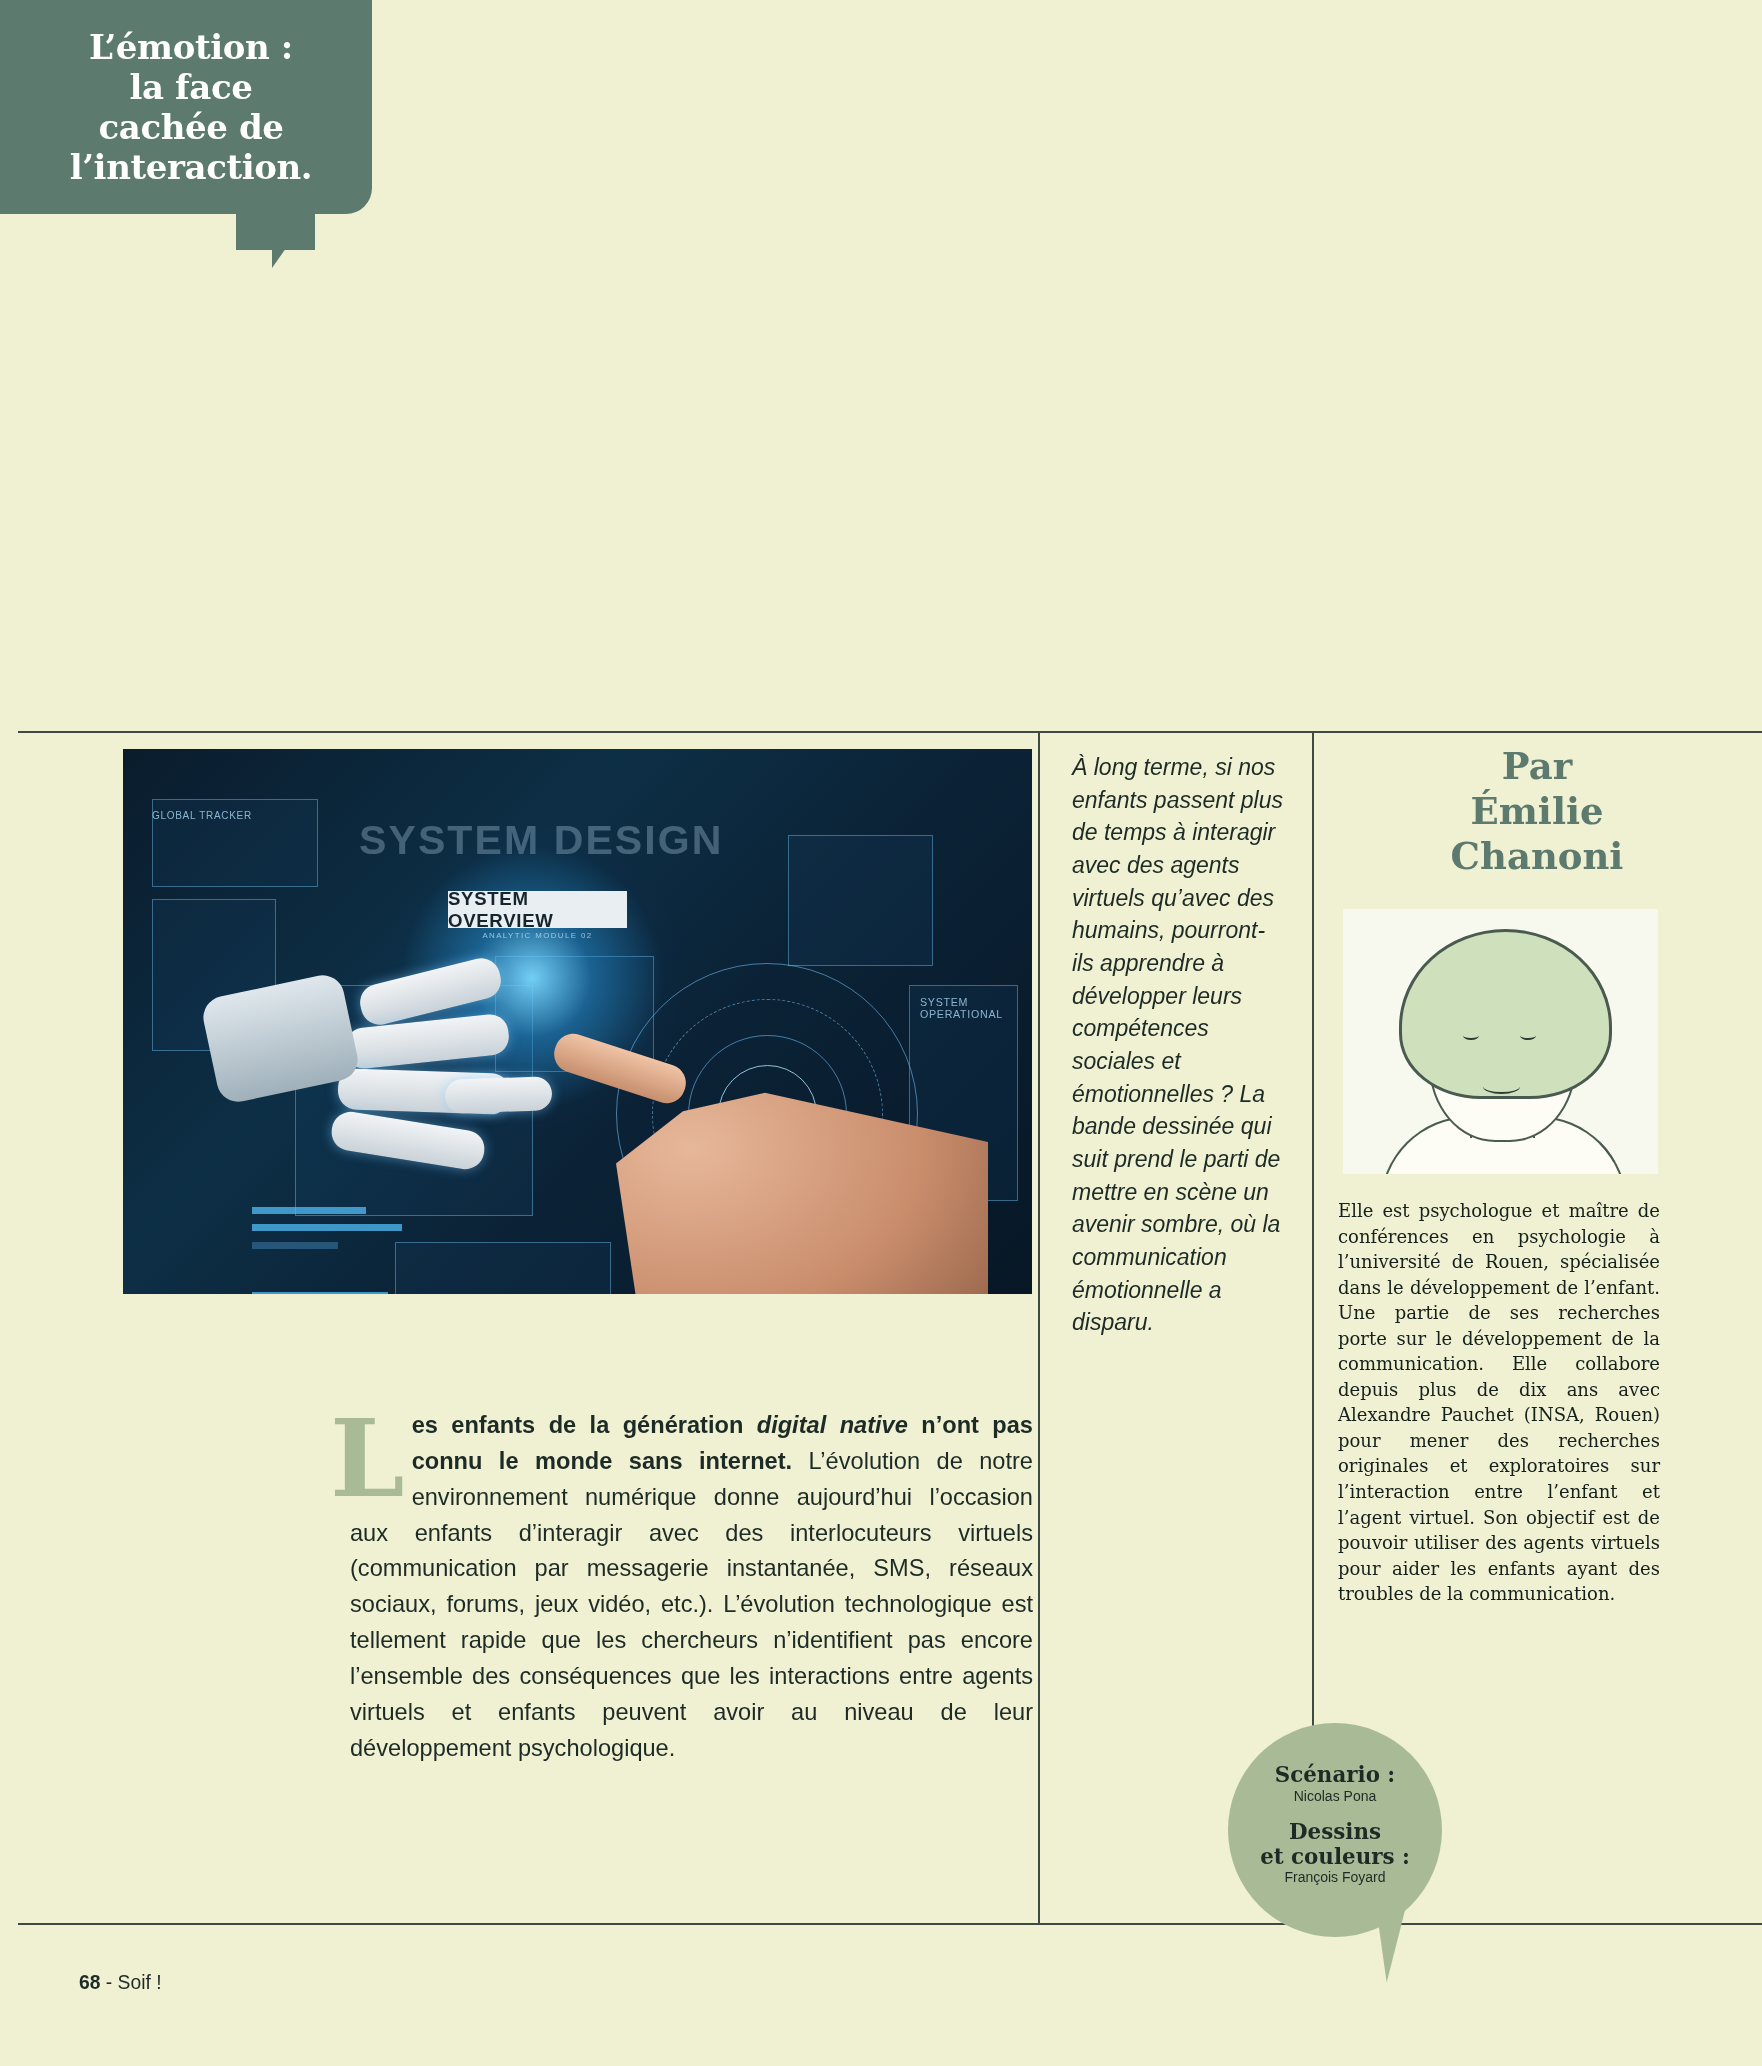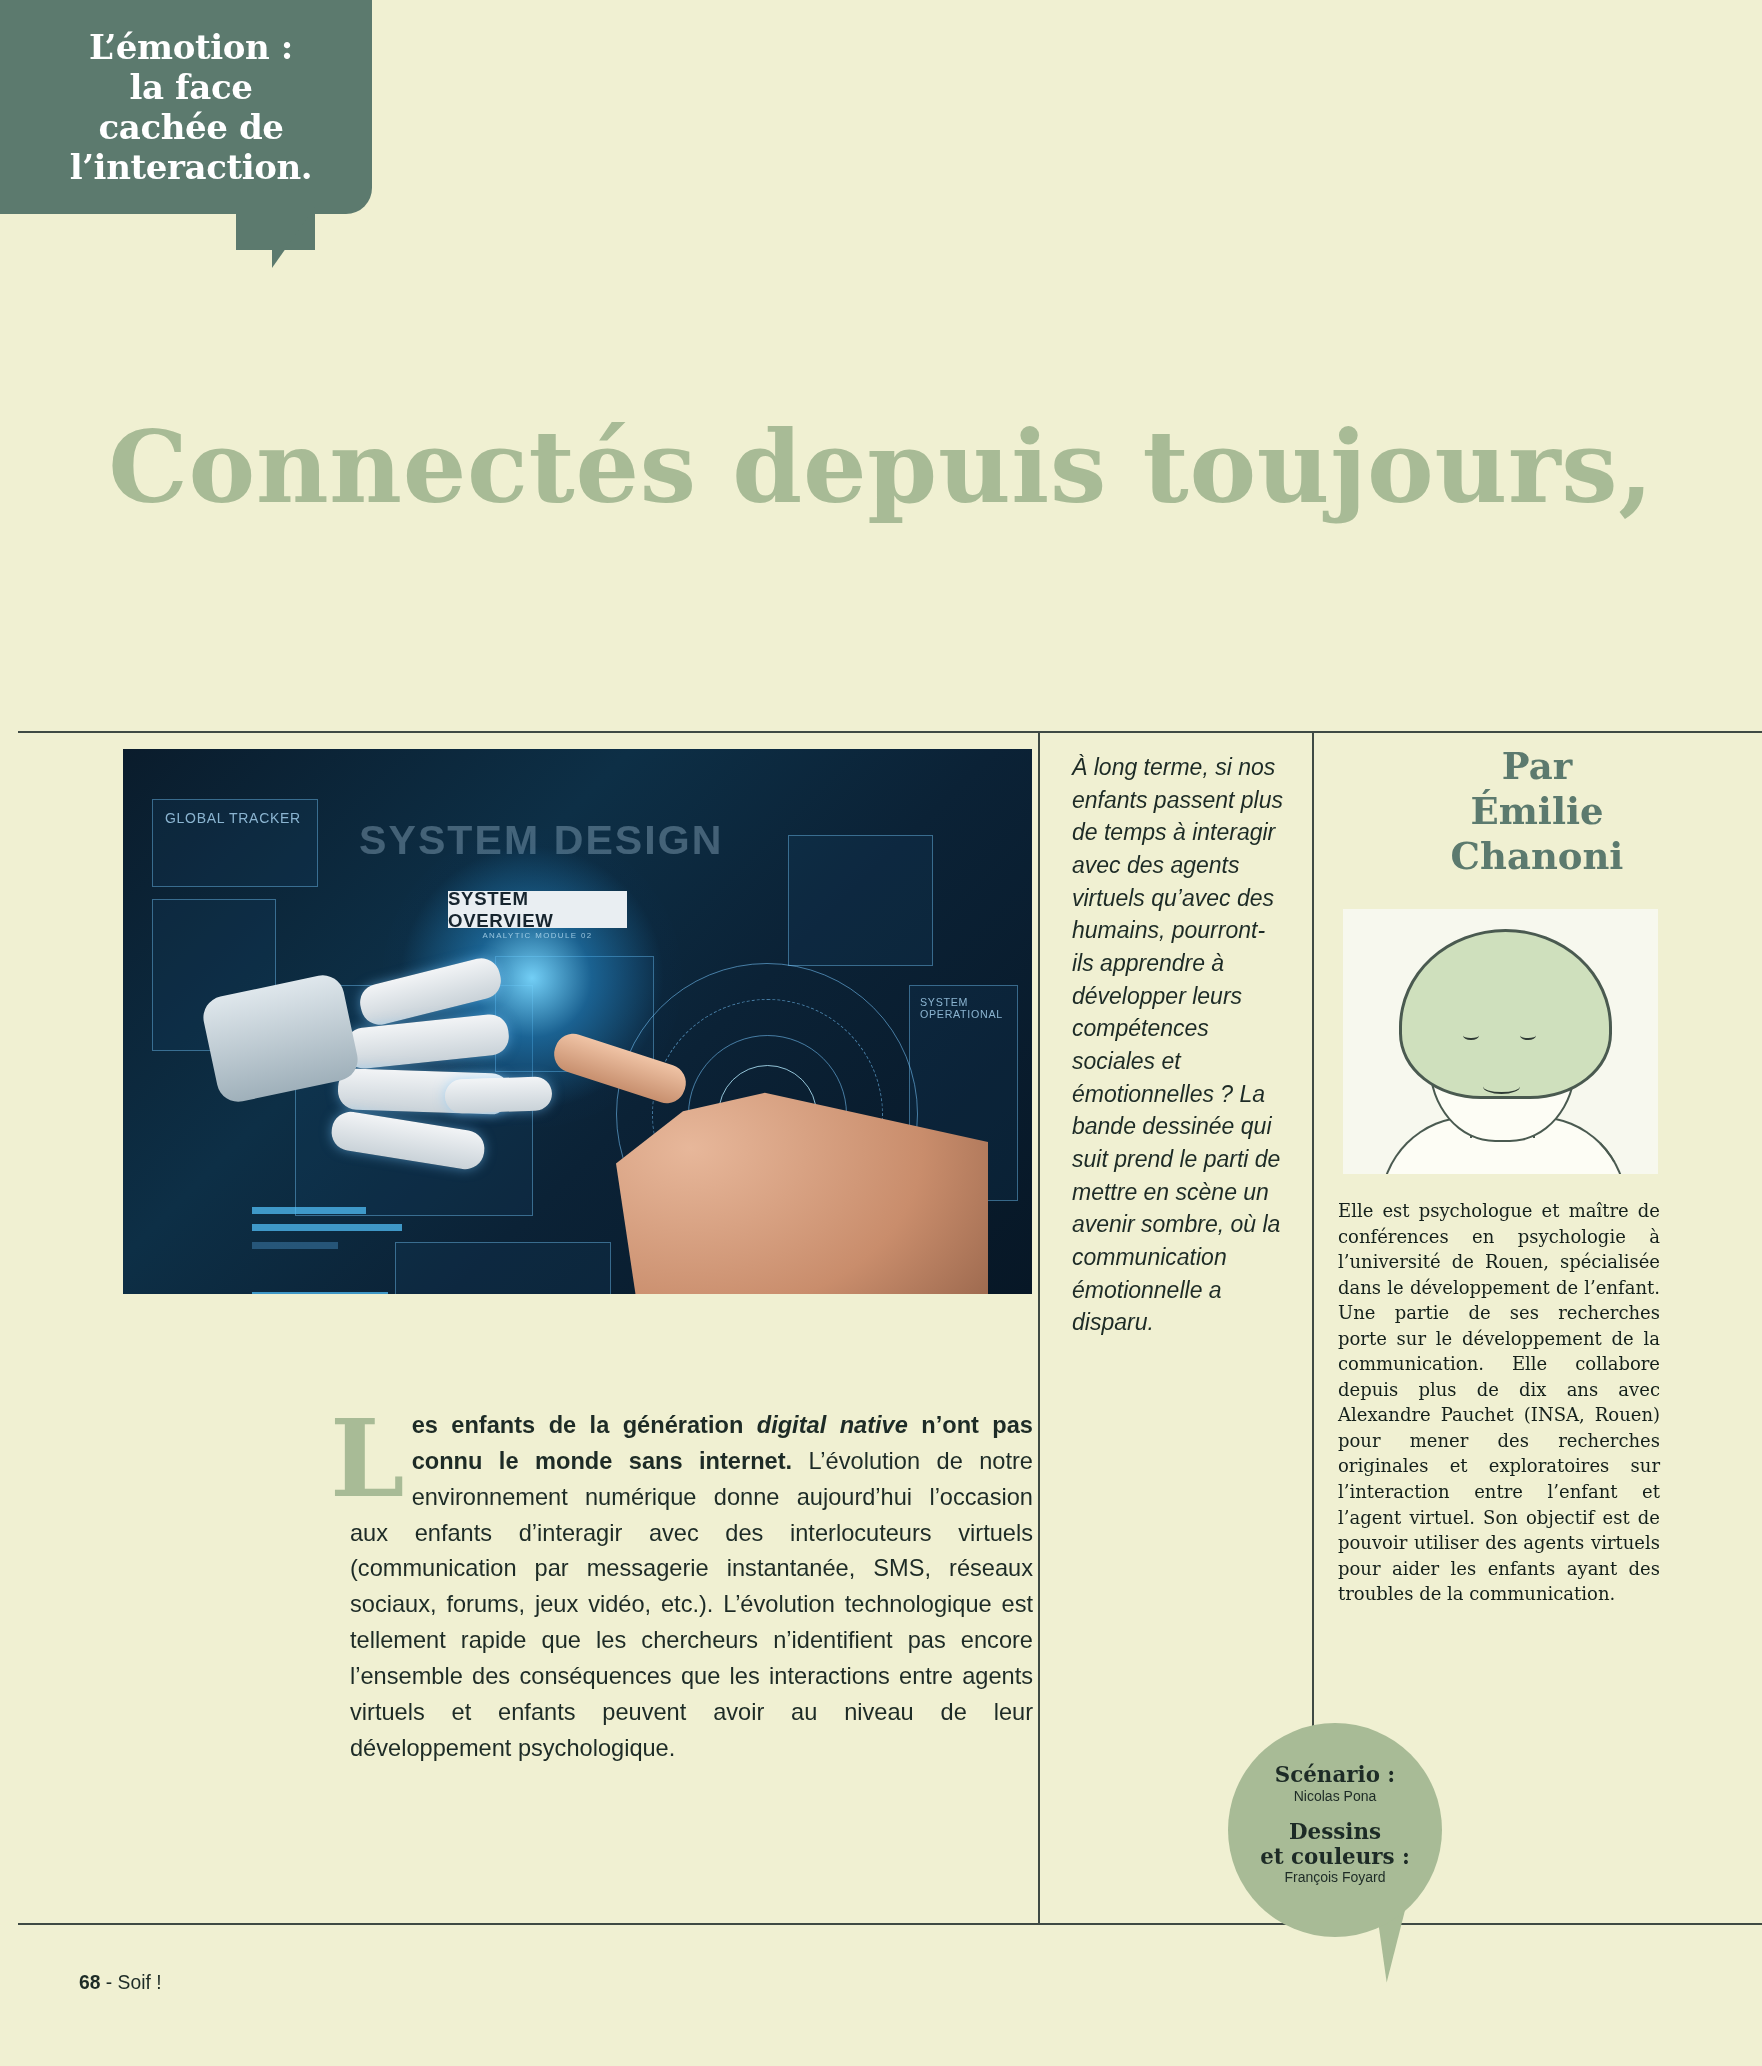--- a/index.html
+++ b/index.html
@@ -406,21 +406,20 @@
 <div class="bubble-top">
   <div class="bt-text">L’émotion :
 la face
 cachée de
 l’interaction.</div>
 </div>
 <div class="bubble-top-tail2"></div>
 <div class="bubble-top-tail"></div>
 
 <div class="headline">
-  <div class="headline-main">Connectés depuis toujours,</div>
 </div>
 
 <div class="rule-top"></div>
 <div class="rule-bottom"></div>
 <div class="rule-vert-1"></div>
 <div class="rule-vert-2"></div>
 
 <div class="photo">
   <div class="bigtext">SYSTEM DESIGN</div>
 
@@ -442,21 +441,21 @@
 
   <div class="glow"></div>
   <div class="ring r1"></div>
   <div class="ring r2"></div>
   <div class="ring r3"></div>
   <div class="ring r4"></div>
 
   <div class="sysoverview">SYSTEM OVERVIEW</div>
   <div class="sysoverview-sub">ANALYTIC MODULE 02</div>
 
-  <div style="position:absolute; left:42px; top:61px; color:rgba(170,215,245,0.8); font-size:14px; letter-spacing:0.7px;">GLOBAL TRACKER</div>
+  <div style="position:absolute; left:29px; top:61px; color:rgba(170,215,245,0.8); font-size:10px; letter-spacing:0.7px;">GLOBAL TRACKER</div>
   <div style="position:absolute; left:797px; top:247px; color:rgba(170,215,245,0.8); font-size:10.7px; letter-spacing:0.7px; width:86px;">SYSTEM OPERATIONAL</div>
 
   <div class="robot">
     <div class="finger" style="left:150px; top:29px; width:143px; height:41px; transform:rotate(-14deg);"></div>
     <div class="finger" style="left:136px; top:79px; width:164px; height:41px; transform:rotate(-6deg);"></div>
     <div class="finger" style="left:129px; top:129px; width:172px; height:41px; transform:rotate(2deg);"></div>
     <div class="finger" style="left:122px; top:179px; width:154px; height:39px; transform:rotate(9deg);"></div>
     <div class="finger" style="left:236px; top:136px; width:107px; height:34px; transform:rotate(-2deg);"></div>
     <div style="position:absolute; left:0px; top:43px; width:143px; height:107px; background:linear-gradient(180deg,#dfe7ec,#9fb0ba); border-radius:21.4px; transform:rotate(-12deg);"></div>
   </div>

